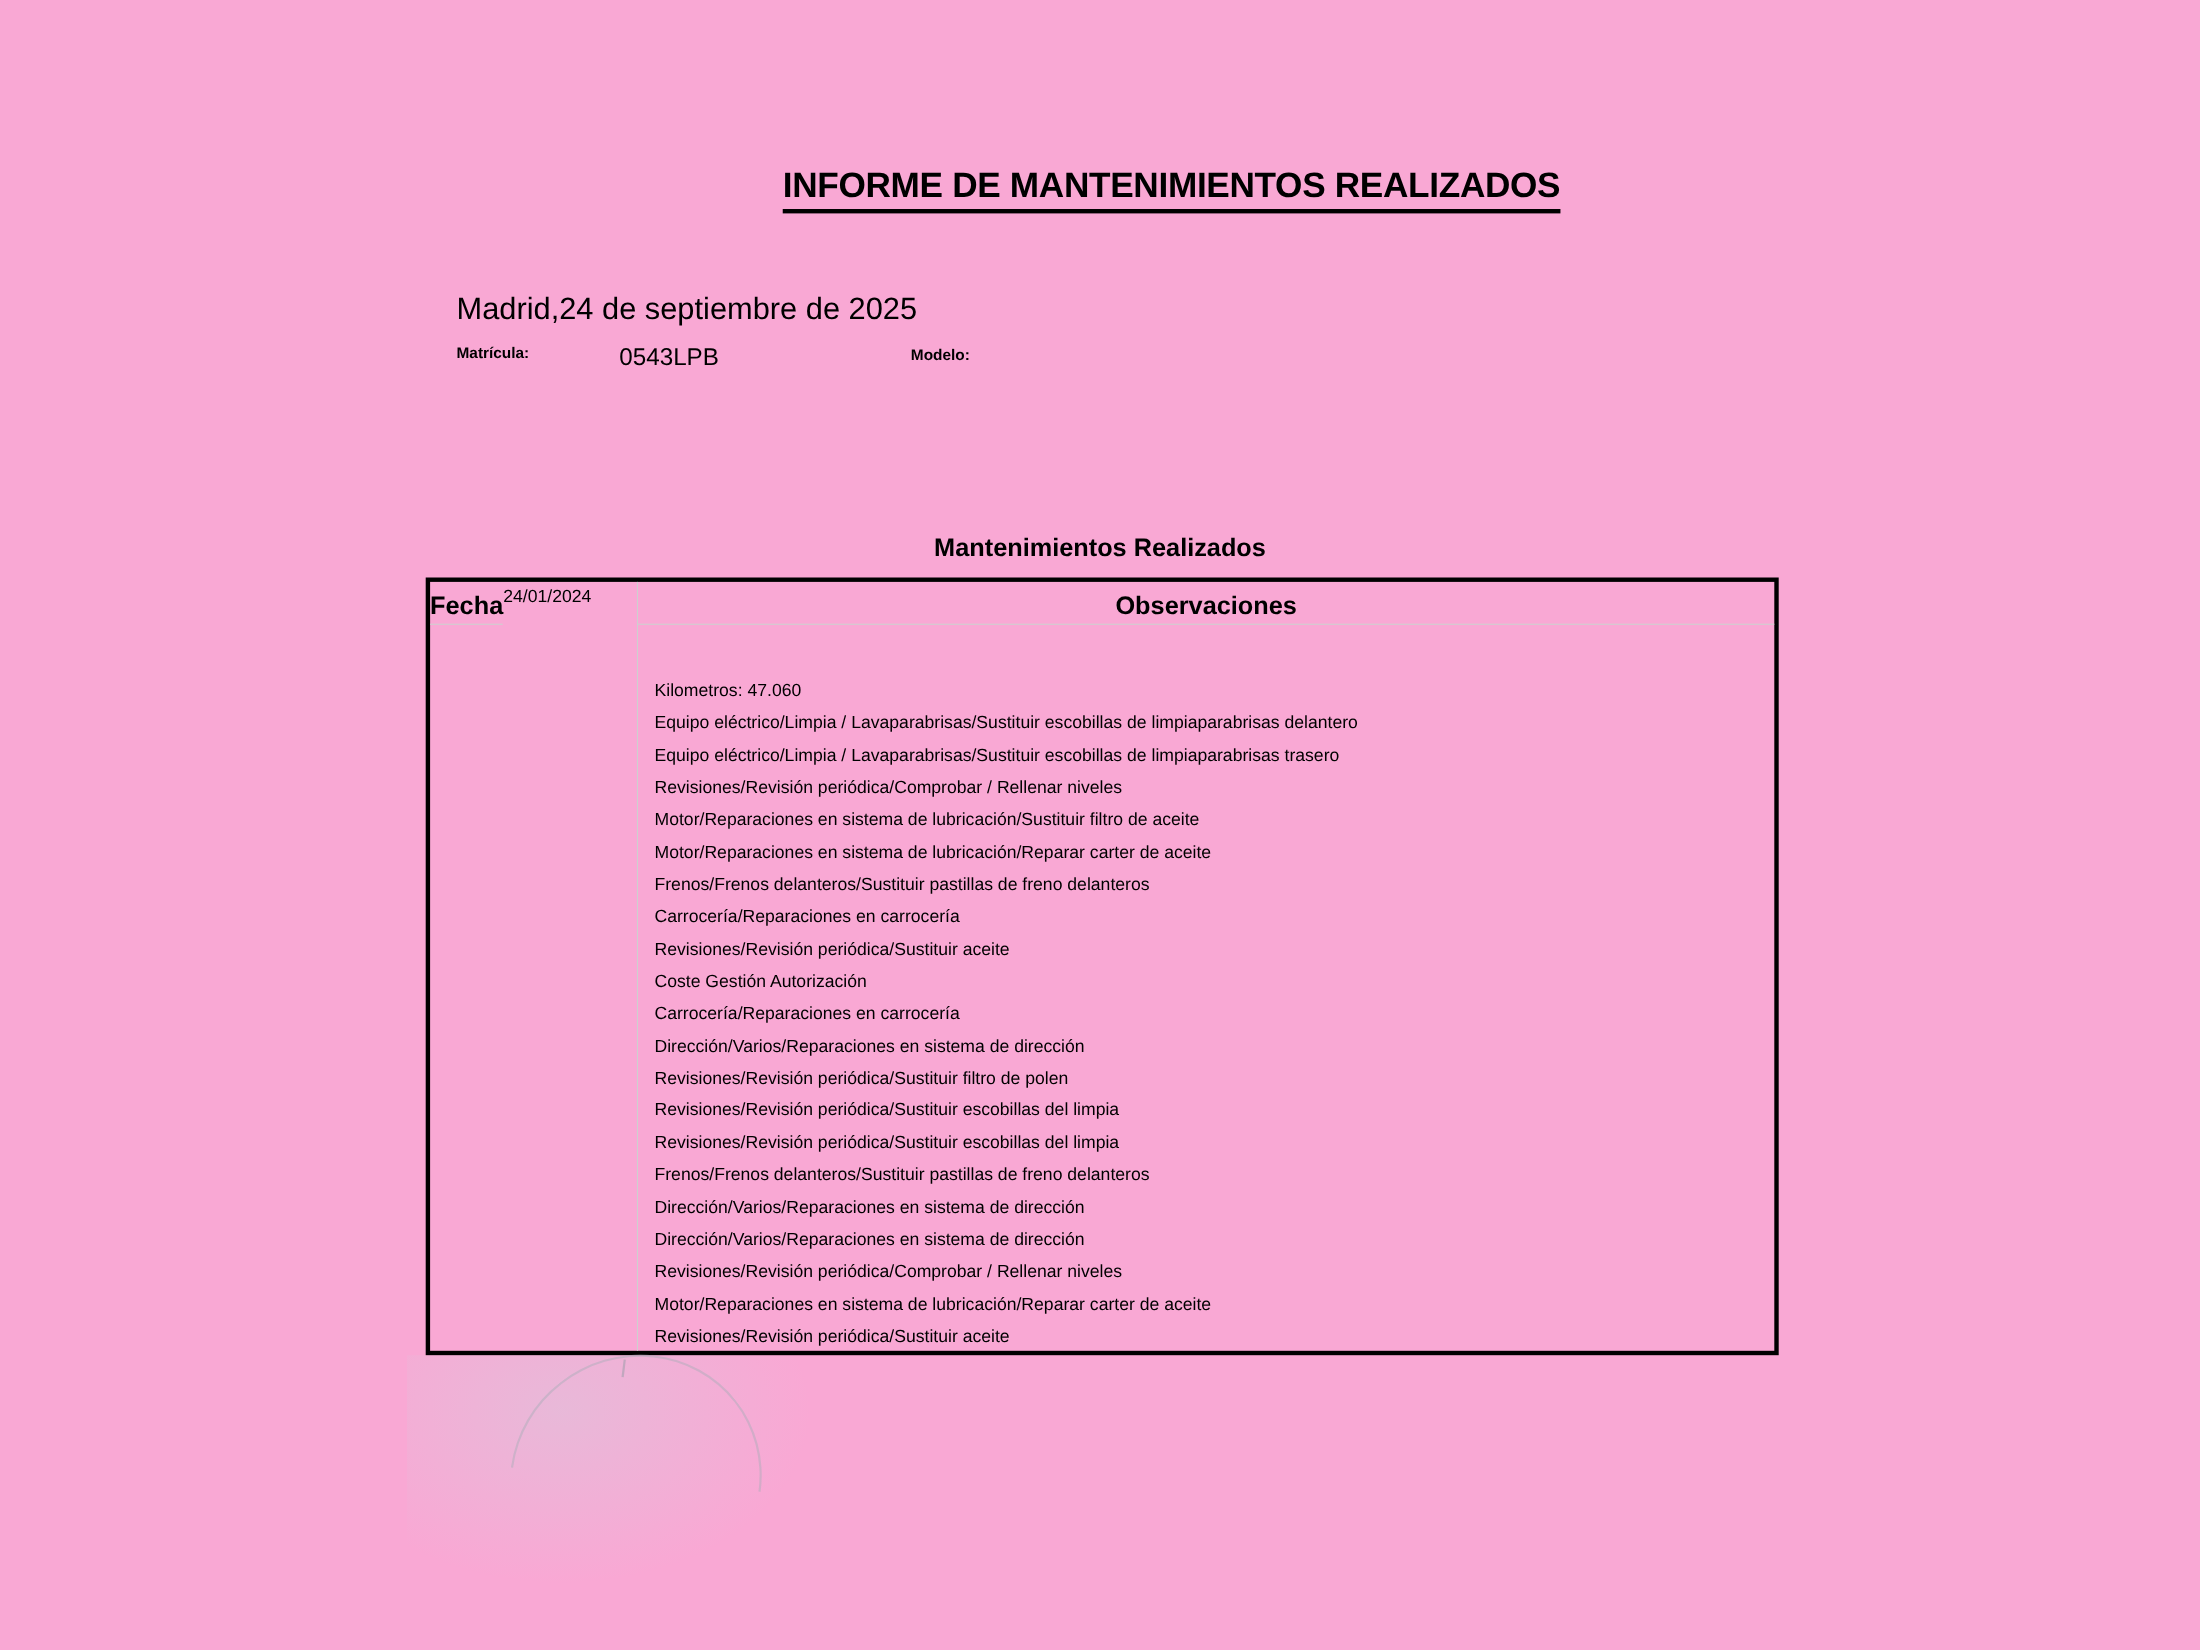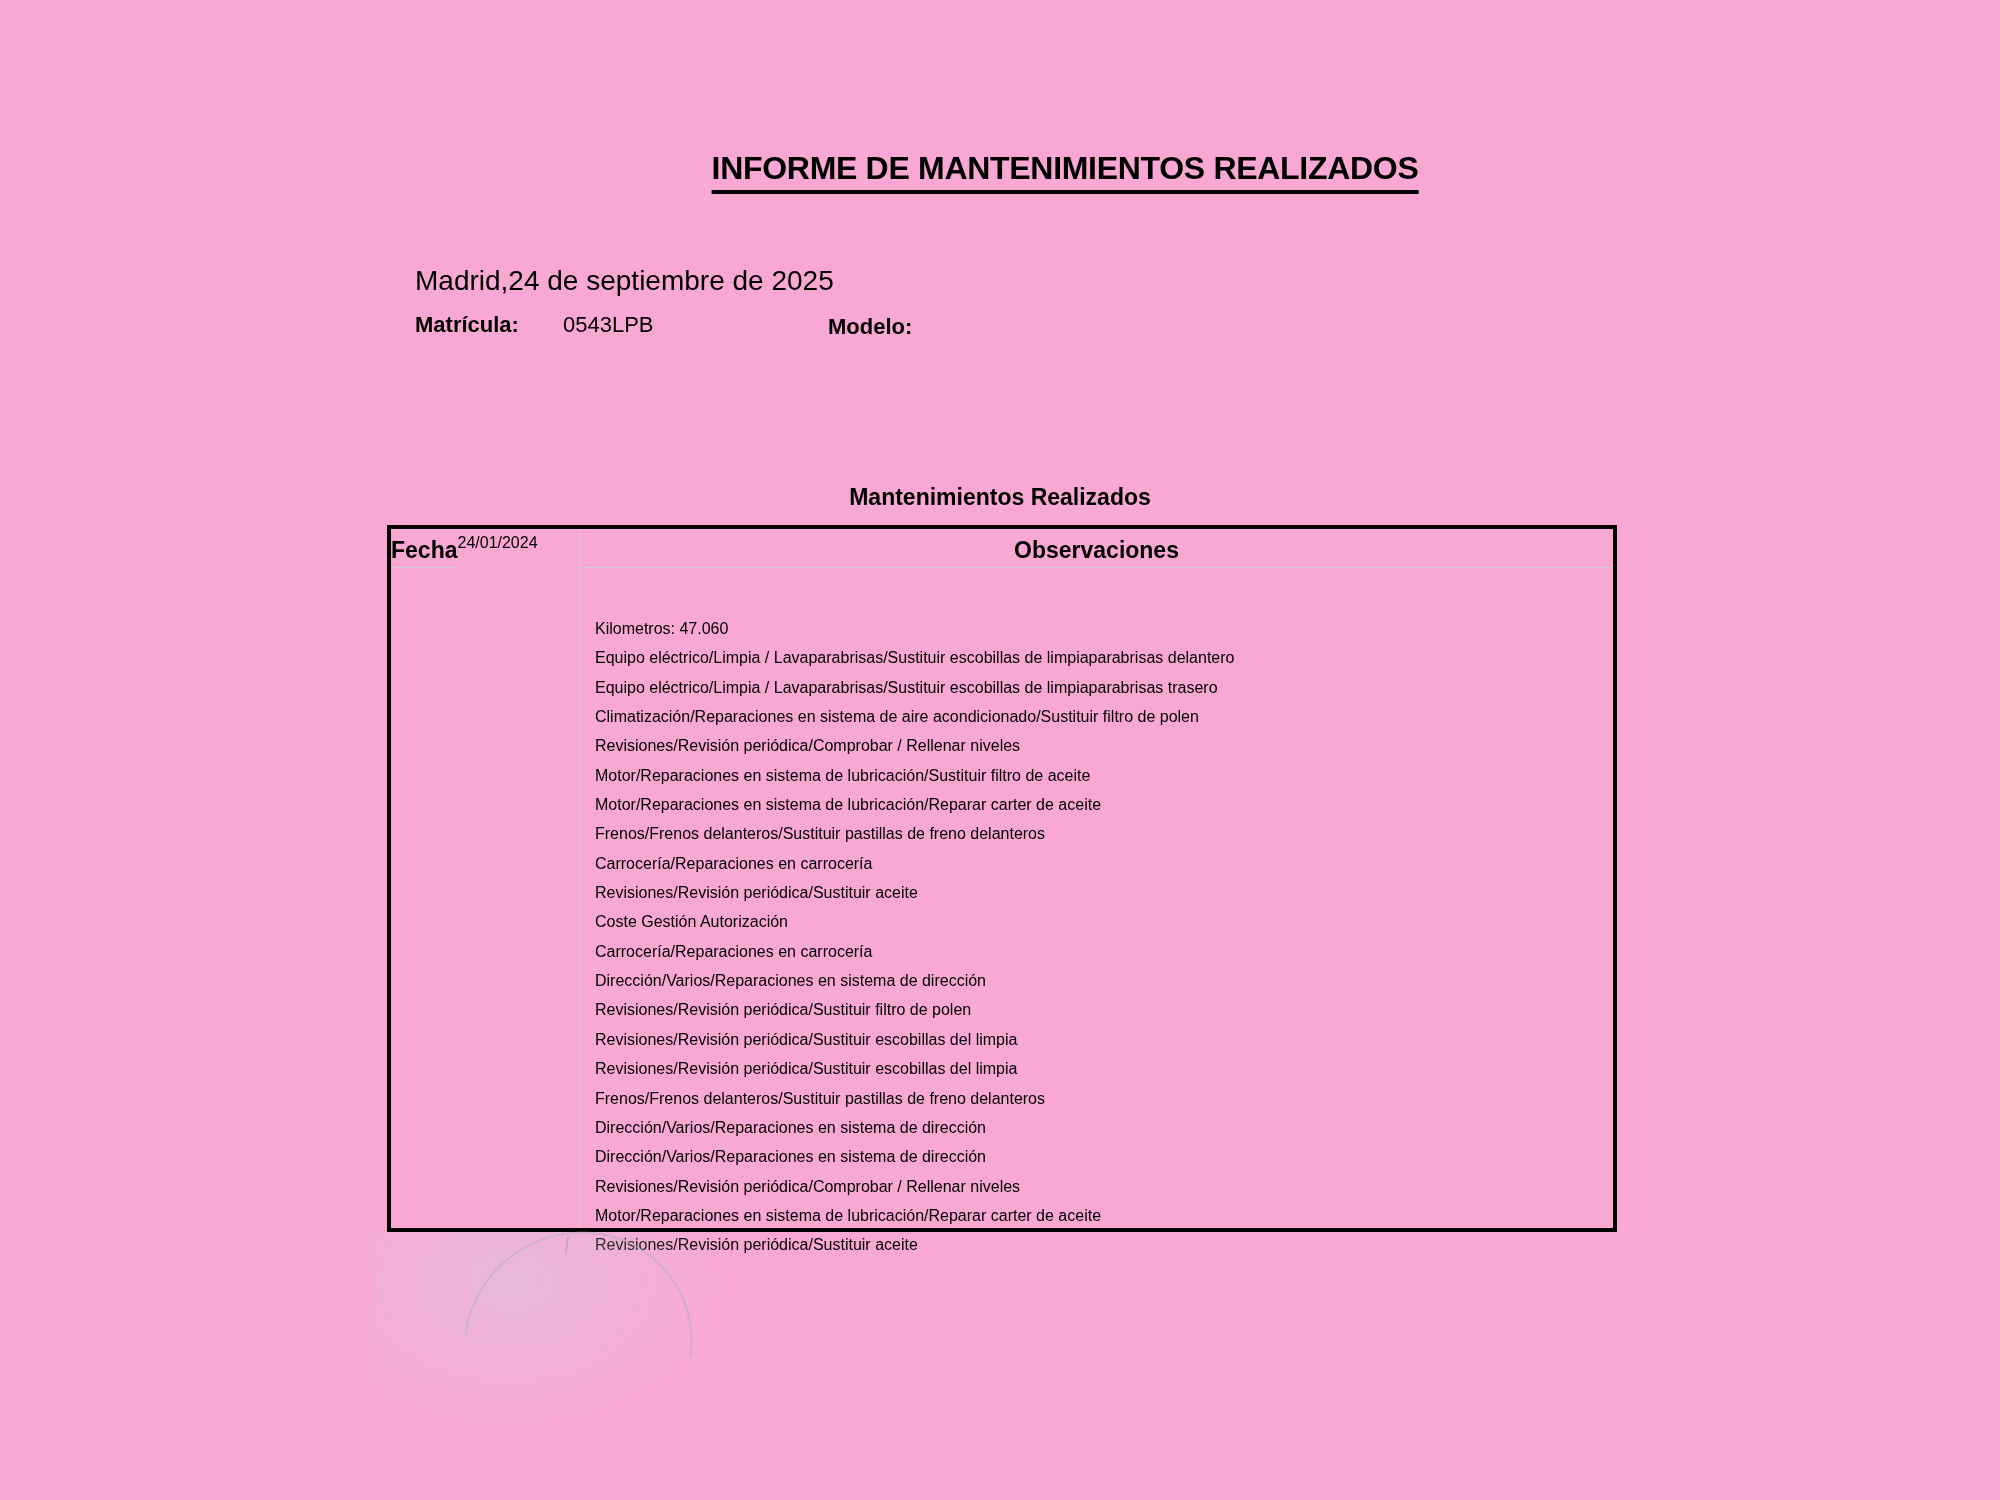--- a/index.html
+++ b/index.html
@@ -13,21 +13,21 @@
     text-decoration:underline;
   }
   .abs{position:absolute;}
   .report-title{
     top:150px;left:1065px;transform:translateX(-50%);
     font-size:32px;font-weight:bold;letter-spacing:-0.3px;
     border-bottom:4px solid #000;padding-bottom:3px;
     white-space:nowrap;
   }
   .date-line{top:265px;left:415px;font-size:28px;}
-  .field-label{font-weight:bold;font-size:22px;}
+  .field-label{font-weight:bold;font-size:14px;}
   .field-value{font-size:22px;}
   .lbl-matricula{top:312px;left:415px;}
   .val-matricula{top:312px;left:563px;}
   .lbl-modelo{top:314px;left:804px;margin-left:24px;}
   .val-modelo{top:312px;left:930px;white-space:nowrap;}
   .table-caption{
     top:484px;left:1000px;transform:translateX(-50%);
     font-size:23px;font-weight:bold;white-space:nowrap;
   }
   .mtable{
@@ -101,21 +101,20 @@
       <div class="th">Fecha</div>
       <div class="fecha-cell">24/01/2024</div>
     </div>
     <div class="col-obs">
       <div class="th">Observaciones</div>
       <div class="obs-list">
 
       <div class="obs-line">Kilometros: 47.060</div>
           <div class="obs-line">Equipo eléctrico/Limpia / Lavaparabrisas/Sustituir escobillas de limpiaparabrisas delantero</div>
           <div class="obs-line">Equipo eléctrico/Limpia / Lavaparabrisas/Sustituir escobillas de limpiaparabrisas trasero</div>
-          <div class="obs-line">Climatización/Reparaciones en sistema de aire acondicionado/Sustituir filtro de polen</div>
           <div class="obs-line">Revisiones/Revisión periódica/Comprobar / Rellenar niveles</div>
           <div class="obs-line">Motor/Reparaciones en sistema de lubricación/Sustituir filtro de aceite</div>
           <div class="obs-line">Motor/Reparaciones en sistema de lubricación/Reparar carter de aceite</div>
           <div class="obs-line">Frenos/Frenos delanteros/Sustituir pastillas de freno delanteros</div>
           <div class="obs-line">Carrocería/Reparaciones en carrocería</div>
           <div class="obs-line">Revisiones/Revisión periódica/Sustituir aceite</div>
           <div class="obs-line">Coste Gestión Autorización</div>
           <div class="obs-line">Carrocería/Reparaciones en carrocería</div>
           <div class="obs-line">Dirección/Varios/Reparaciones en sistema de dirección</div>
           <div class="obs-line">Revisiones/Revisión periódica/Sustituir filtro de polen</div>

